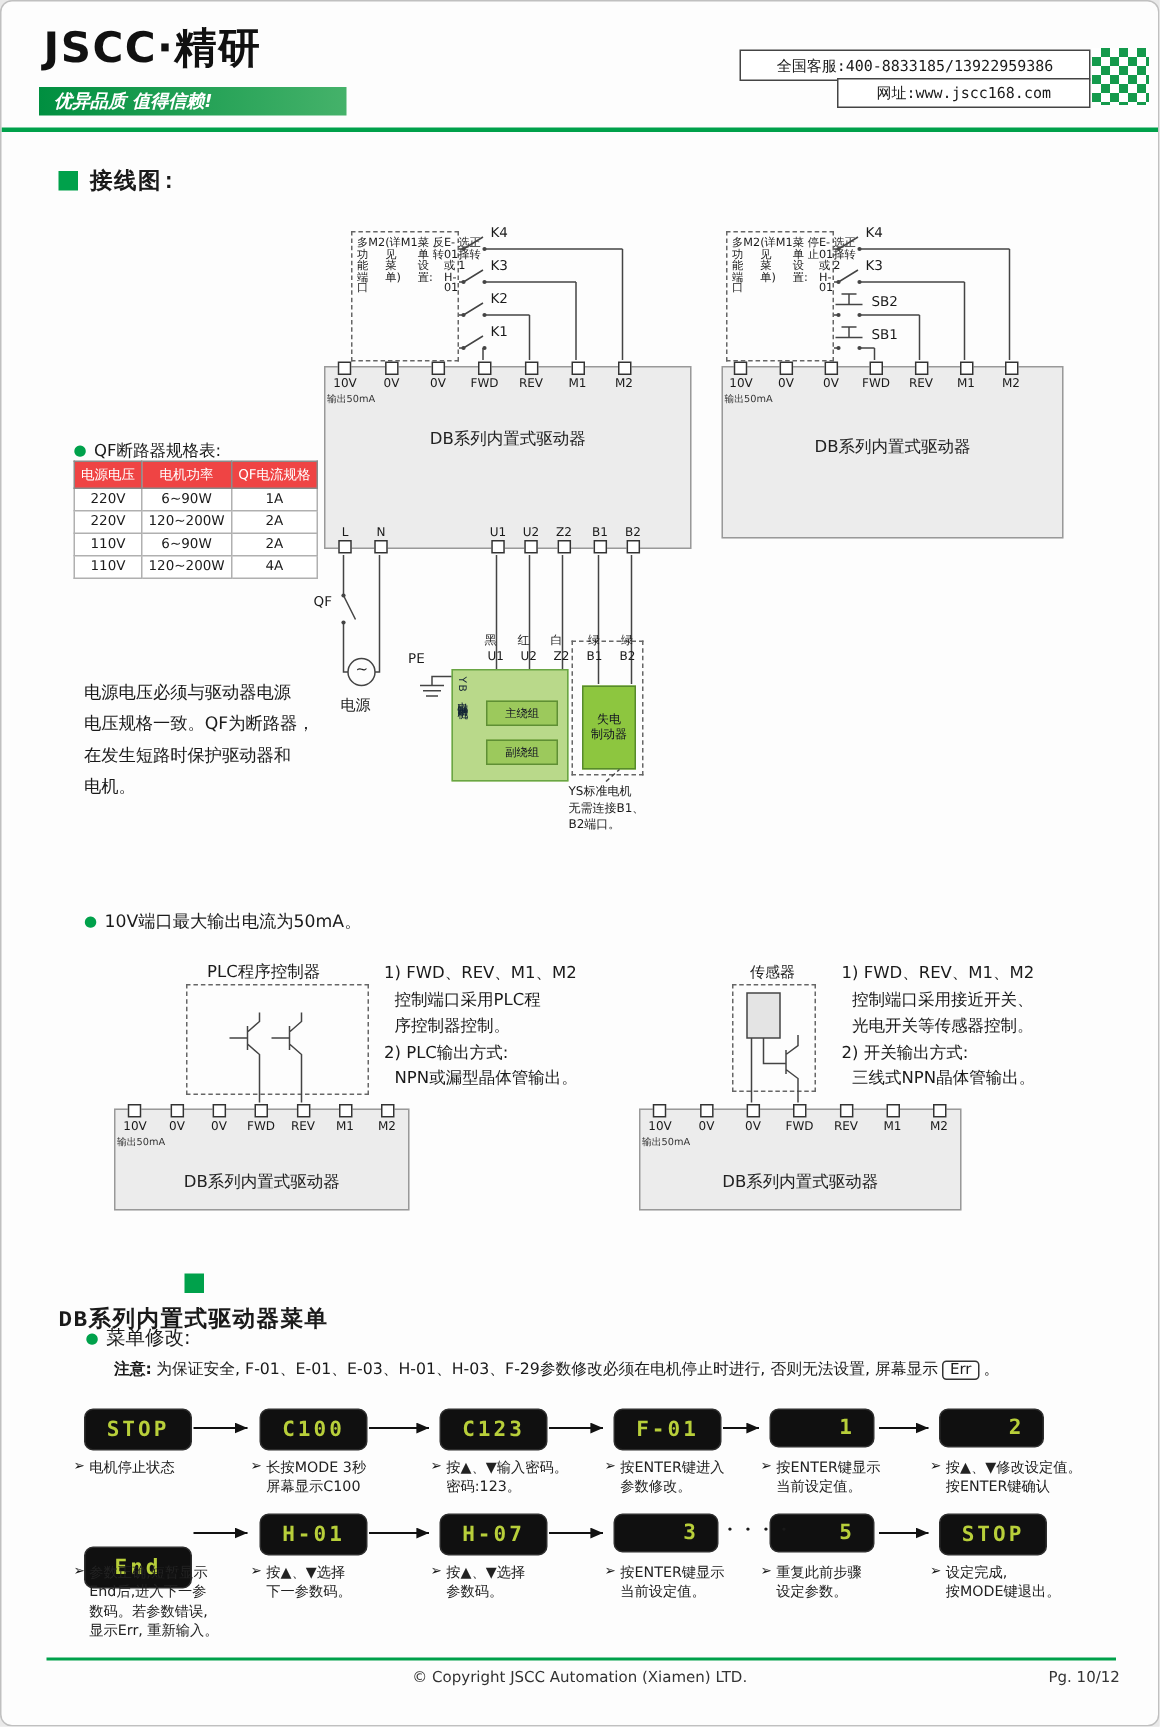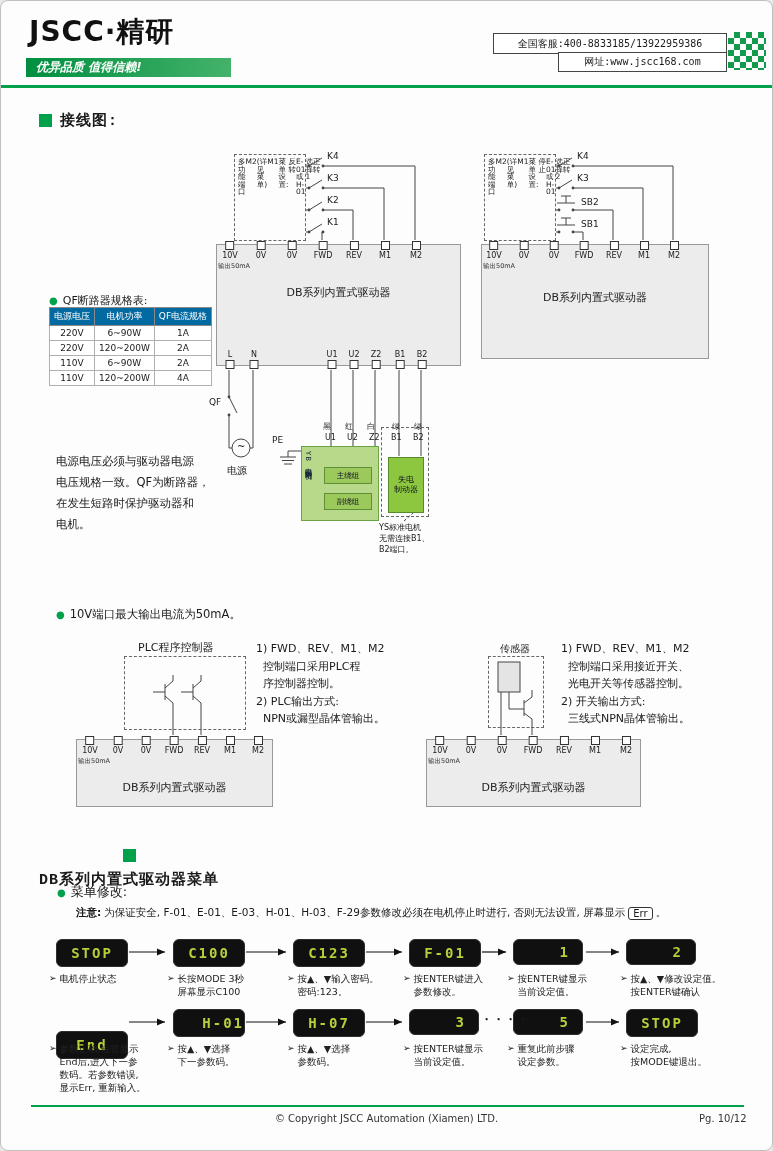--- a/index.html
+++ b/index.html
@@ -46,21 +46,21 @@
 
   
   .dash{position:absolute;border:1px dashed #666;z-index:2;box-sizing:border-box;
         display:flex;justify-content:space-between;
         font-size:7.5px;padding:3px 3px;background:rgba(255,255,255,0.0);}
   .drow{display:flex;justify-content:space-between;line-height:1;}
   .drow.right{}
 
   
   .qftable{position:absolute;left:48px;top:306px;border-collapse:collapse;z-index:5;font-size:9px;}
-  .qftable th{background:#0369a1;color:#fff;font-weight:normal;border:1px solid #8a8a8a;padding:2px 4px;}
+  .qftable th{background:#ef4444;color:#fff;font-weight:normal;border:1px solid #8a8a8a;padding:2px 4px;}
   .qftable td{border:1px solid #b0b0b0;background:#fff;text-align:center;padding:2px 4px;}
 
   
   .motor{position:absolute;left:300px;top:445px;width:78px;height:75px;background:#b9d98a;border:1px solid #6aa544;z-index:2;box-sizing:border-box;}
   .vt{position:absolute;left:1px;top:4px;writing-mode:vertical-rl;font-size:7px;letter-spacing:1px;color:#123;}
   .coil{position:absolute;left:22px;width:46px;height:15px;background:#9cc95c;border:1px solid #5f8f34;
         font-size:7.5px;display:flex;align-items:center;justify-content:center;color:#112;}
   .brake{position:absolute;left:380px;top:426px;width:48px;height:90px;border:1px dashed #666;z-index:2;box-sizing:border-box;}
   .brakein{position:absolute;left:6px;top:29px;width:34px;height:54px;background:#8dc63f;border:1px solid #578a2b;
         display:flex;align-items:center;justify-content:center;text-align:center;font-size:8px;line-height:10px;white-space:pre-line;color:#112;}
@@ -529,21 +529,21 @@
     </div>
   <div class="desc" style="left:619px;top:971px;width:130px;">
       <span class="mk">➢</span>
       <span class="pre">按▲、▼修改设定值。
 按ENTER键确认</span>
     </div>
 
   <div class="lcd" style="left:55px;top:1008px;margin-top:22px;">
       <span>End</span>
     </div>
-  <div class="lcd" style="left:172px;top:1008px;justify-content:flex-end;">
+  <div class="lcd" style="left:172px;top:1008px;">
       <span>H-01</span>
     </div>
   <div class="lcd" style="left:292px;top:1008px;">
       <span>H-07</span>
     </div>
   <div class="lcd ra" style="left:408px;top:1008px;">
       <span>3</span>
     </div>
   <div class="lcd ra" style="left:512px;top:1008px;">
       <span>5</span>

